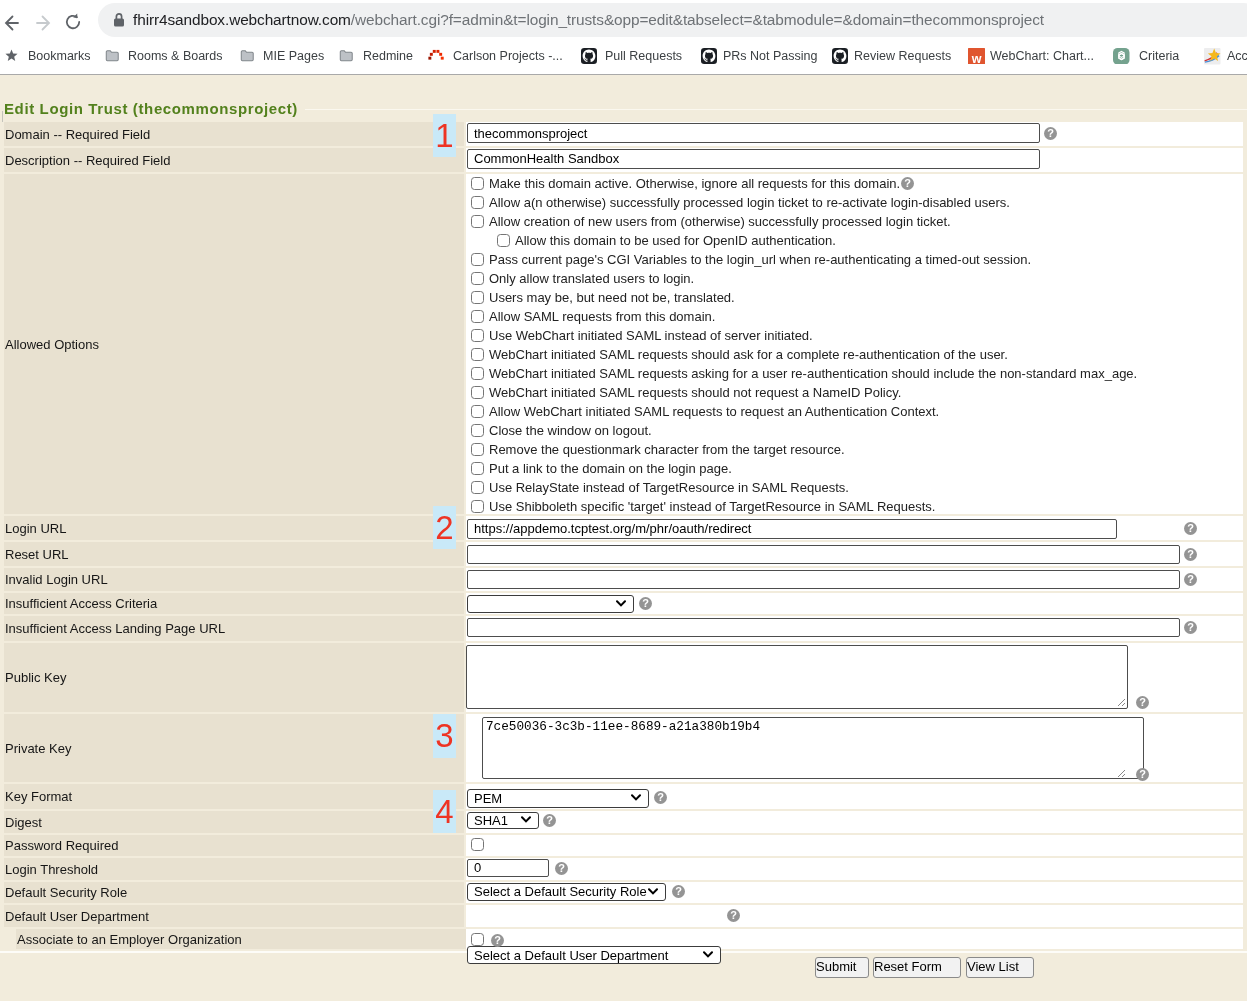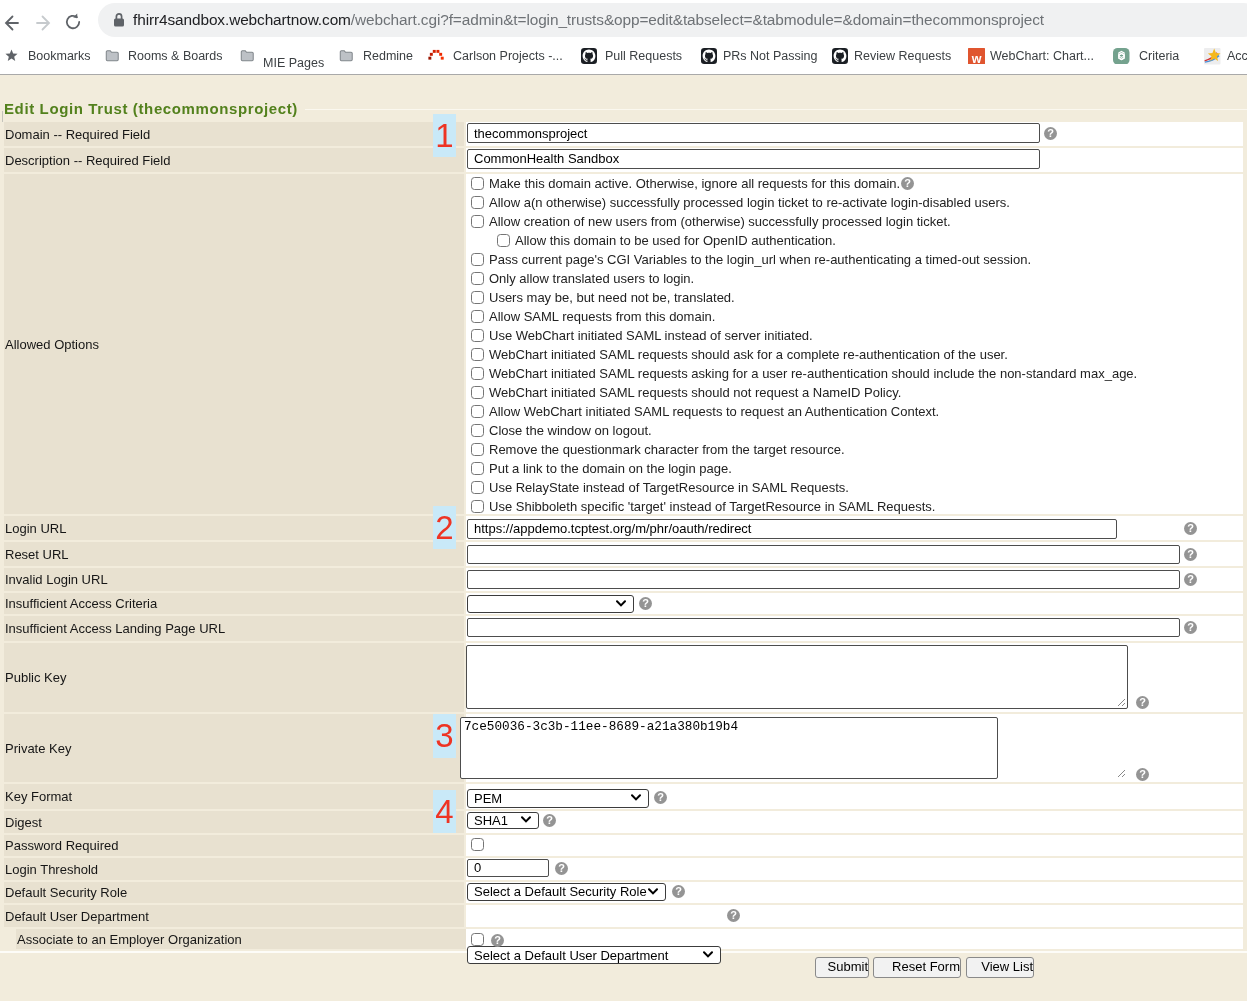--- a/index.html
+++ b/index.html
@@ -20,21 +20,21 @@
 .tin { position:absolute; background:#fff; border:1.5px solid #4d4d4d; border-radius:2px; font-size:13px; color:#000; display:flex; align-items:center; padding-left:6px; white-space:nowrap;}
 .sel { position:absolute; background:#fff; border:1.5px solid #3c3c3c; border-radius:3px; font-size:13px; color:#000; display:flex; align-items:center; padding-left:6px; white-space:nowrap;}
 .sel svg { position:absolute; right:7px; top:50%; margin-top:-4px; }
 .ta { position:absolute; background:#fff; border:1.5px solid #4d4d4d; border-radius:2px; font-family:"Liberation Mono", monospace; font-size:12.7px; color:#000; padding:1px 3px; }
 .grip { position:absolute; }
 .cb { position:absolute; width:13px; height:13px; background:#fff; border:1.5px solid #757575; border-radius:3.5px; }
 .help { position:absolute; width:13px; height:13px; border-radius:50%; background:#949494; color:#fff; font-size:11px; font-weight:bold; text-align:center; line-height:13.5px; }
 .cbrow { position:absolute; left:471px; height:19px; font-size:13px; color:#222; white-space:nowrap; display:flex; align-items:center; }
 .cbrow .box { width:13px; height:13px; border:1.5px solid #757575; border-radius:3.5px; background:#fff; margin-right:5px; flex:none;}
 .mark { position:absolute; width:23px; background:#c9e9f8; color:#ee3424; font-size:33px; text-align:center; font-weight:normal; }
-.btn { position:absolute; height:21px; background:#f2f2f2; border:1px solid #8a8a8a; border-radius:3px; font-size:13px; color:#000; text-align:right; line-height:18px; padding:0 0; }
+.btn { position:absolute; height:21px; background:#f2f2f2; border:1px solid #8a8a8a; border-radius:3px; font-size:13px; color:#000; text-align:left; line-height:18px; padding:0 0; }
 #whiteline { position:absolute; left:0px; top:876px; width:1247px; height:2px; background:#fdfcf8; }
 </style>
 </head>
 <body>
 
 <div id="chrome">
 <svg class="bmicon" style="left:1.5px; top:13.5px;" width="18" height="18" viewBox="0 0 18 18">
       <path d="M10.5 2.5 L4 9 L10.5 15.5 M4.2 9 L16 9" stroke="#5f6368" stroke-width="1.8" fill="none" stroke-linecap="round"></path>
     </svg>
 <svg class="bmicon" style="left:34.5px; top:13.5px;" width="18" height="18" viewBox="0 0 18 18">
@@ -54,21 +54,21 @@
       <path d="M7.5 0.5 L9.4 5.1 L14.5 5.5 L10.6 8.8 L11.8 13.8 L7.5 11.1 L3.2 13.8 L4.4 8.8 L0.5 5.5 L5.6 5.1 Z" fill="#5f6368"></path>
     </svg>
 <div class="bmtxt" style="left:28px;">Bookmarks</div>
 <svg class="bmicon" style="left:105px; top:49px;" width="14.5" height="13.5" viewBox="0 0 17 14">
       <path d="M1.5 2.5 a1.3 1.3 0 0 1 1.3-1.3 h3.4 l1.5 1.7 h6.5 a1.3 1.3 0 0 1 1.3 1.3 v7.3 a1.3 1.3 0 0 1 -1.3 1.3 h-11.4 a1.3 1.3 0 0 1 -1.3 -1.3 Z" fill="#bdc1c6" stroke="#80868b" stroke-width="1.2"></path>
     </svg>
 <div class="bmtxt" style="left:128px;">Rooms &amp; Boards</div>
 <svg class="bmicon" style="left:240px; top:49px;" width="14.5" height="13.5" viewBox="0 0 17 14">
       <path d="M1.5 2.5 a1.3 1.3 0 0 1 1.3-1.3 h3.4 l1.5 1.7 h6.5 a1.3 1.3 0 0 1 1.3 1.3 v7.3 a1.3 1.3 0 0 1 -1.3 1.3 h-11.4 a1.3 1.3 0 0 1 -1.3 -1.3 Z" fill="#bdc1c6" stroke="#80868b" stroke-width="1.2"></path>
     </svg>
-<div class="bmtxt" style="left:263px;margin-top:7px;">MIE Pages</div>
+<div class="bmtxt" style="left:263px;">MIE Pages</div>
 <svg class="bmicon" style="left:339px; top:49px;" width="14.5" height="13.5" viewBox="0 0 17 14">
       <path d="M1.5 2.5 a1.3 1.3 0 0 1 1.3-1.3 h3.4 l1.5 1.7 h6.5 a1.3 1.3 0 0 1 1.3 1.3 v7.3 a1.3 1.3 0 0 1 -1.3 1.3 h-11.4 a1.3 1.3 0 0 1 -1.3 -1.3 Z" fill="#bdc1c6" stroke="#80868b" stroke-width="1.2"></path>
     </svg>
 <div class="bmtxt" style="left:363px;">Redmine</div>
 <svg class="bmicon" style="left:428px; top:48.5px;" width="16" height="11" viewBox="0 0 17 12">
       <g fill="#b01800">
         <rect x="0.2" y="8.4" width="3.2" height="3.2" fill="#9c1500"></rect>
         <rect x="1.8" y="4.2" width="3.2" height="3.2" fill="#c01b00"></rect>
         <rect x="5" y="1" width="3.2" height="3.2" fill="#d32100"></rect>
         <rect x="9" y="1" width="3.2" height="3.2" fill="#e32600"></rect>
@@ -187,21 +187,21 @@
       </svg>
     </div>
 <div class="help" style="left:639px; top:522px;">?</div>
 <div class="tin" style="left:467px; top:543px; width:713px; height:19px;"></div>
 <div class="help" style="left:1184px; top:546px;">?</div>
 <div class="ta" style="left:466px; top:570px; width:662px; height:63.5px;"></div>
 <svg class="grip" style="left:1117px; top:623px;" width="9" height="9" viewBox="0 0 9 9">
       <path d="M8 1 L1 8 M8 5 L5 8" stroke="#888" stroke-width="1"></path>
     </svg>
 <div class="help" style="left:1136px; top:621px;">?</div>
-<div class="ta" style="left:460px; top:641.5px; width:538px; height:62.5px;">7ce50036-3c3b-11ee-8689-a21a380b19b4</div>
+<div class="ta" style="left:482px; top:641.5px; width:662px; height:62.5px;">7ce50036-3c3b-11ee-8689-a21a380b19b4</div>
 <svg class="grip" style="left:1117px; top:694px;" width="9" height="9" viewBox="0 0 9 9">
       <path d="M8 1 L1 8 M8 5 L5 8" stroke="#888" stroke-width="1"></path>
     </svg>
 <div class="help" style="left:1136px; top:693px;">?</div>
 <div class="sel" style="left:467px; top:714px; width:182px; height:18.5px;">PEM<svg width="10" height="7" viewBox="0 0 10 7">
         <path d="M1 1.2 L5 5.4 L9 1.2" stroke="#000" stroke-width="2" fill="none" stroke-linecap="round"></path>
       </svg></div>
 <div class="help" style="left:654px; top:716px;">?</div>
 <div class="sel" style="left:467px; top:736.5px; width:72px; height:17.5px;">SHA1<svg width="10" height="7" viewBox="0 0 10 7">
         <path d="M1 1.2 L5 5.4 L9 1.2" stroke="#000" stroke-width="2" fill="none" stroke-linecap="round"></path>

